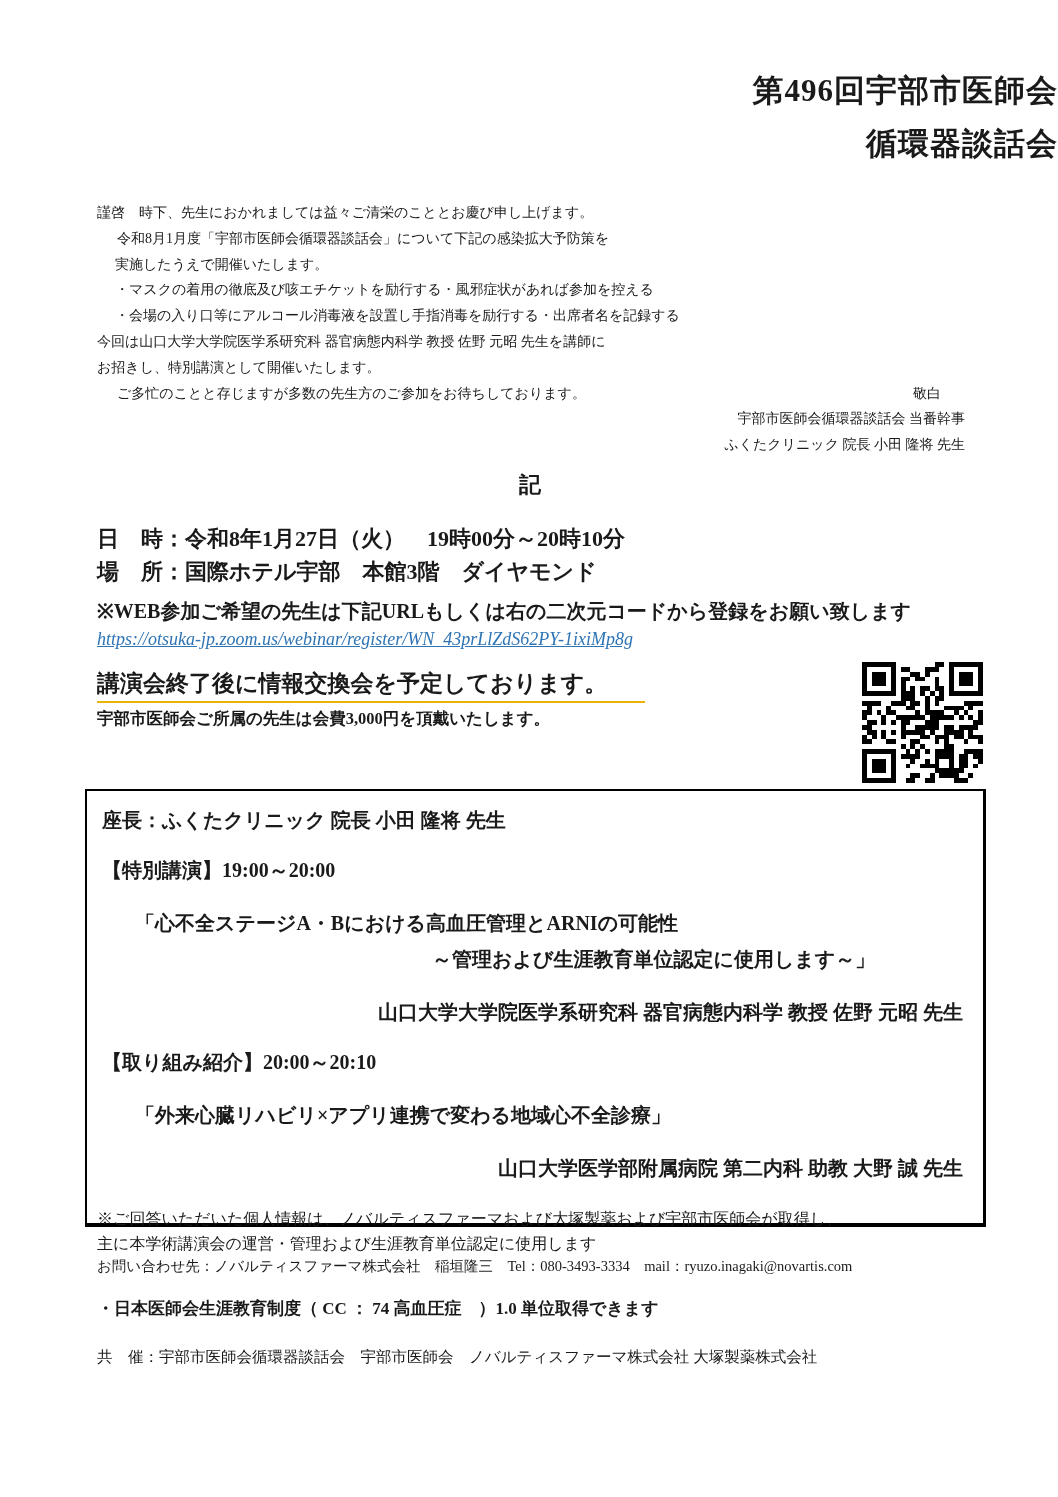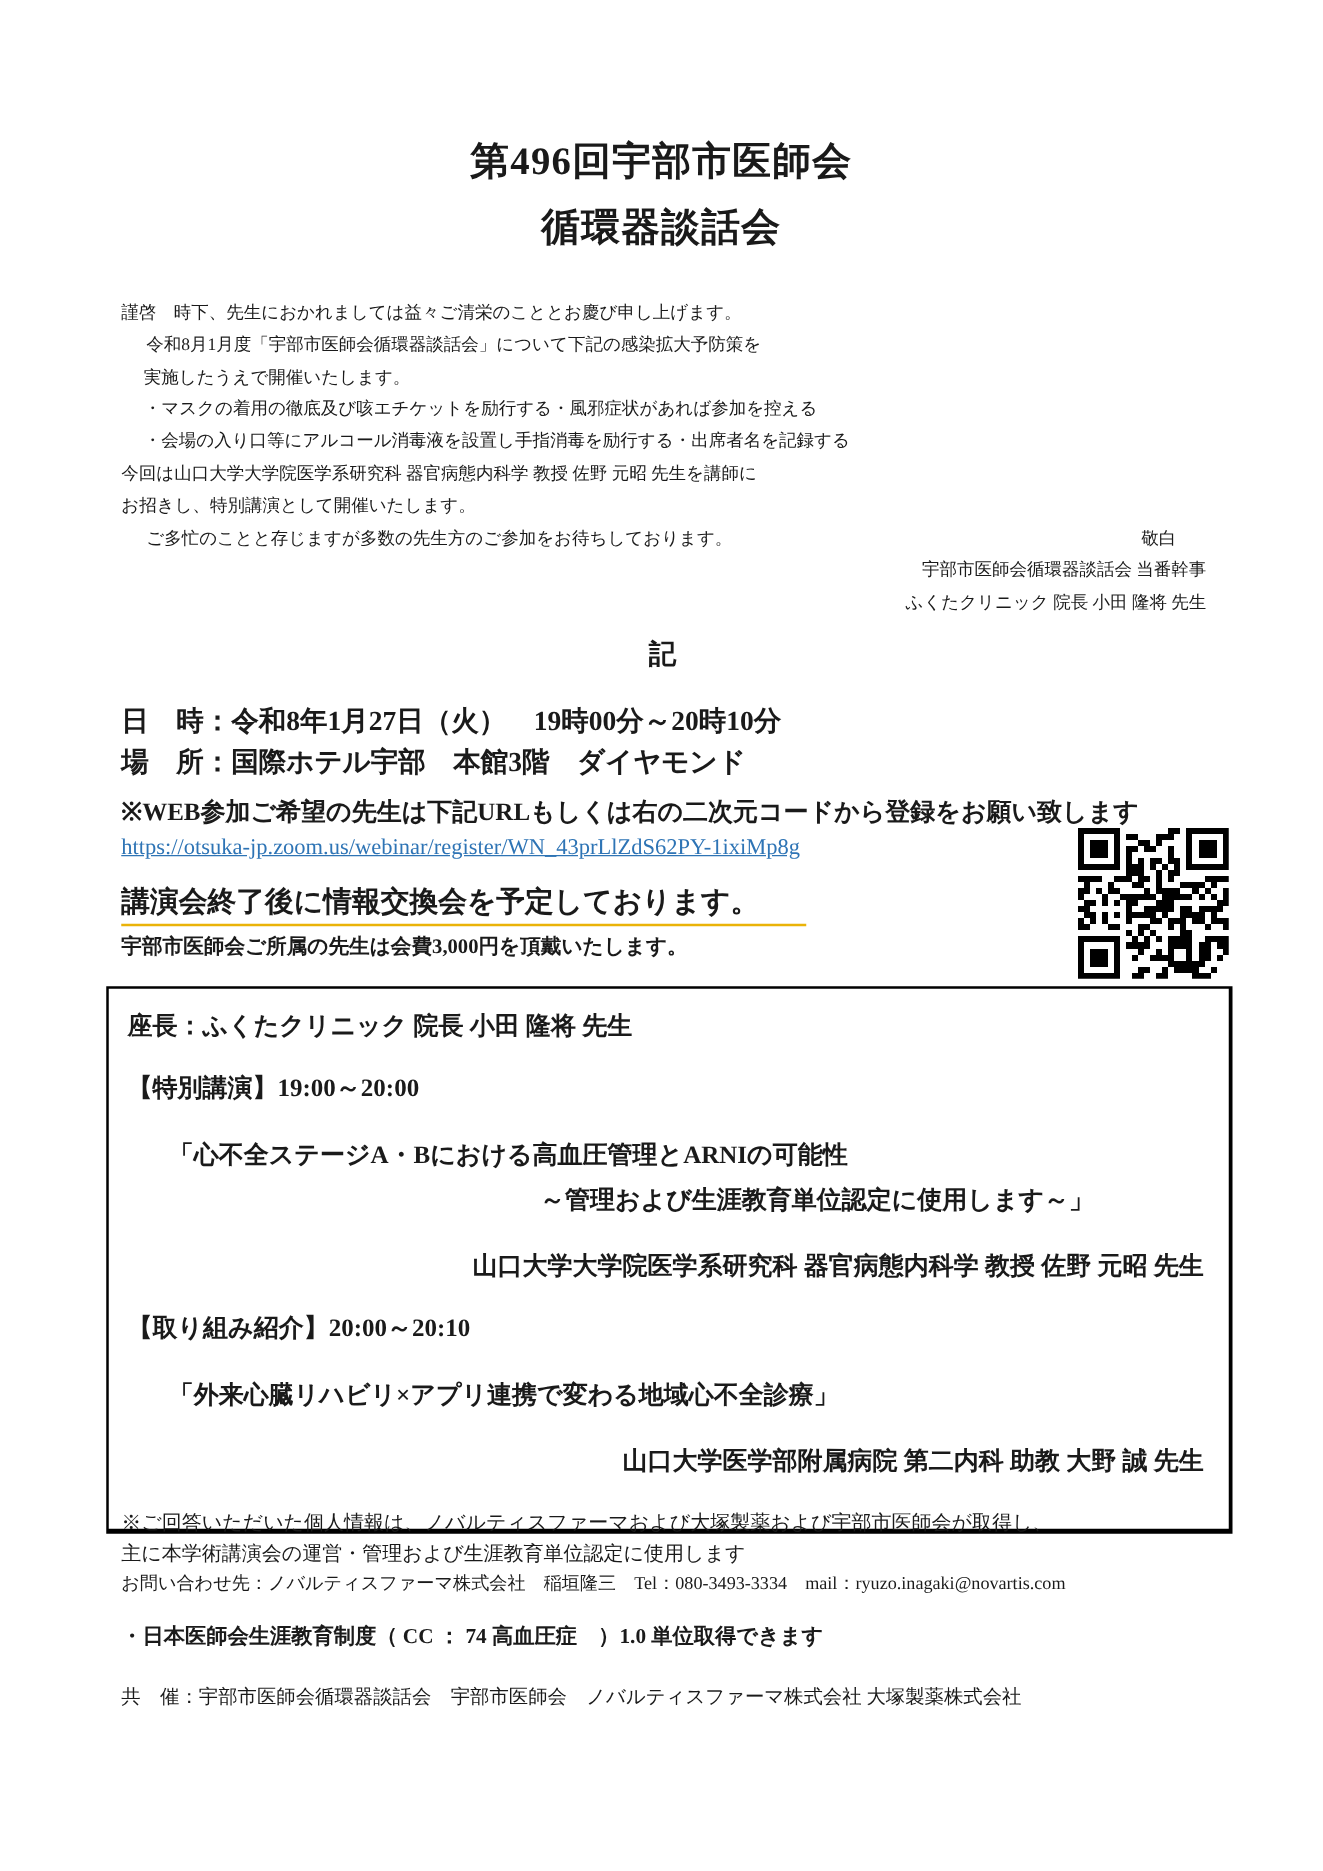--- a/index.html
+++ b/index.html
@@ -10,21 +10,21 @@
     width: 1058px;
     height: 1497px;
     margin: 0 auto;
     background: #ffffff;
     color: #1a1a1a;
     overflow: hidden;
   }
   .content { padding: 0 93px 0 97px; }
 
   
-  .title-block { padding-top: 102px; text-align: center; }
+  .title-block { padding-top: 64px; text-align: right; }
   .title-line { font-size: 31px; font-weight: bold; line-height: 53px; letter-spacing: 1px; }
 
   
   .greeting { margin-top: 30px; font-size: 14px; line-height: 25.8px; }
   .greeting .ln { white-space: nowrap; }
   .indent-1 { padding-left: 20px; }
   .indent-b { padding-left: 18px; }
   .keihaku-row { display: flex; justify-content: space-between; }
   .keihaku-row .keihaku { margin-right: 24px; }
   .right-line { text-align: right; font-family: Liberation Serif, serif; }
@@ -32,21 +32,21 @@
   
   .ki { margin-top: 12px; text-align: center; font-size: 22px; font-weight: bold; letter-spacing: 2px; }
 
   
   .details { margin-top: 22px; }
   .detail-line { font-size: 22px; font-weight: bold; line-height: 33px; white-space: nowrap; }
 
   
   .web-note { margin-top: 9px; font-size: 20px; font-weight: bold; white-space: nowrap; }
   .url-line { margin-top: 4px; font-size: 18px; }
-  .url-link { color: #2e74b5; text-decoration: underline; }
+  .url-link { color: #2e74b5; text-decoration: underline; font-style: italic; }
 
   
   .exchange-title {
     margin-top: 18px;
     display: inline-block;
     font-size: 23px;
     font-weight: bold;
     border-bottom: 2px solid #eab308;
     padding-right: 38px;
     padding-bottom: 2px;

